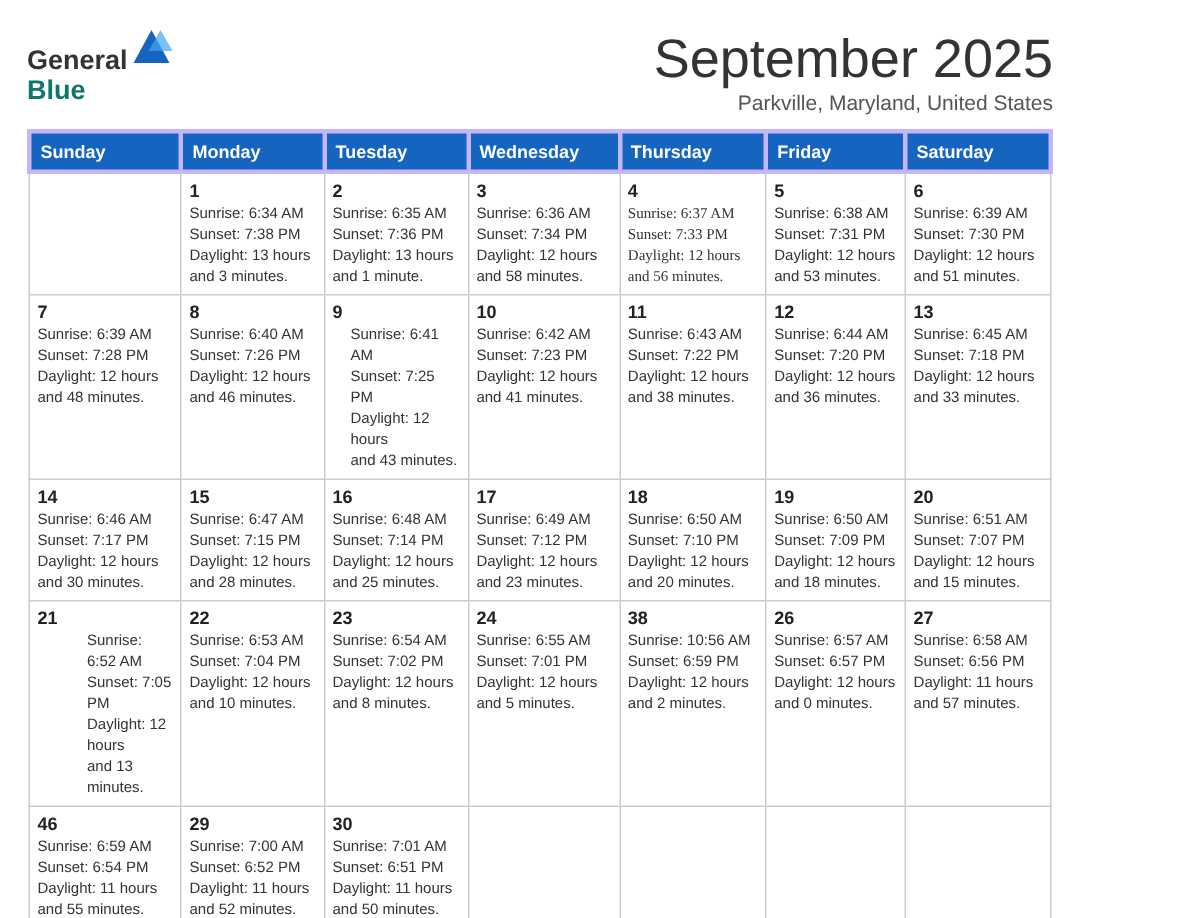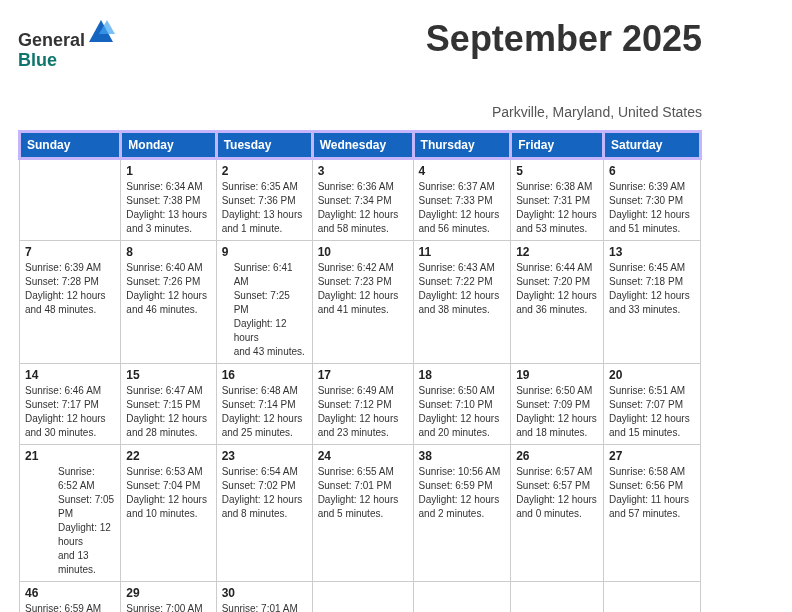--- a/index.html
+++ b/index.html
@@ -37,26 +37,25 @@
       width: 28px;
       height: 28px;
       margin-left: 2px;
     }
     .title-block {
       text-align: right;
     }
     .month-title {
       font-size: 36px;
       color: #333;
-      font-weight: bold;
+      font-weight: normal;
     }
     .location {
       font-size: 14px;
       color: #555;
-      margin-top: 44px;
     }
     .calendar {
       width: 100%;
       border-collapse: collapse;
       border: 1px solid #ccc;
       font-size: 11px;
     }
     .calendar th {
       background: #1565C0;
       color: #fff;
@@ -144,21 +143,21 @@
           </td>
           <td>
             <span class="day-num">3</span>
             <div class="day-info" style="white-space: pre-line;">Sunrise: 6:36 AM
 Sunset: 7:34 PM
 Daylight: 12 hours
 and 58 minutes.</div>
           </td>
           <td>
             <span class="day-num">4</span>
-            <div class="day-info" style="white-space: pre-line;">Sunrise: 6:37 AM
+            <div class="day-info" style="white-space: pre-line; font-family: Liberation Serif, serif;">Sunrise: 6:37 AM
 Sunset: 7:33 PM
 Daylight: 12 hours
 and 56 minutes.</div>
           </td>
           <td>
             <span class="day-num">5</span>
             <div class="day-info" style="white-space: pre-line;">Sunrise: 6:38 AM
 Sunset: 7:31 PM
 Daylight: 12 hours
 and 53 minutes.</div>

